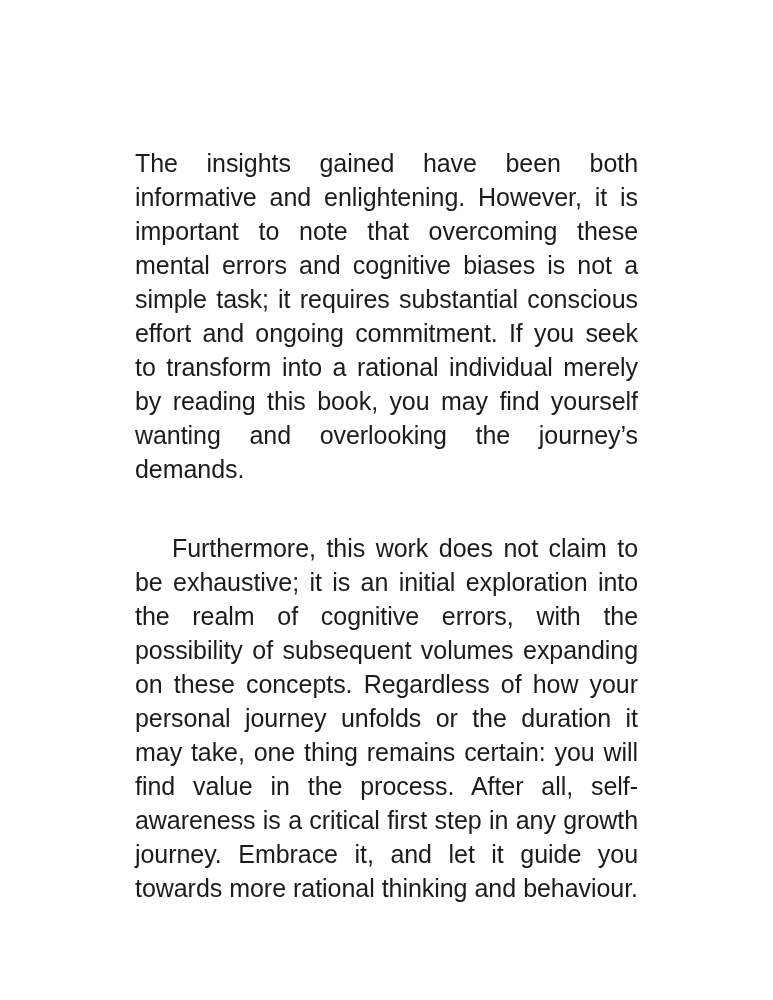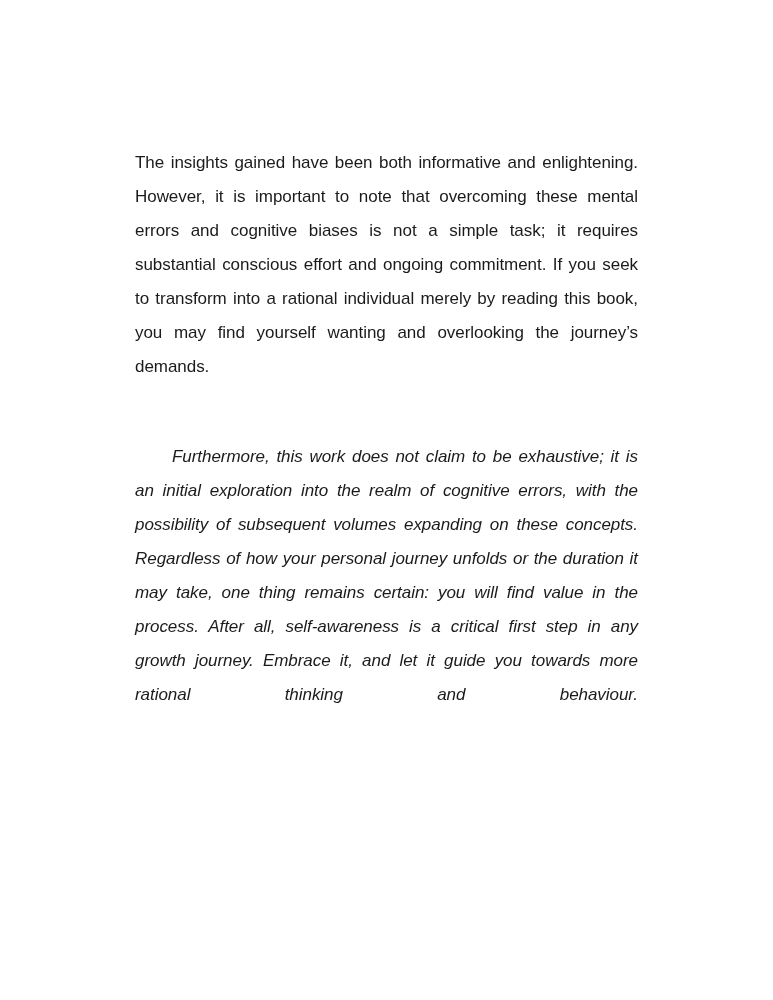--- a/index.html
+++ b/index.html
@@ -24,35 +24,34 @@
 
   .text-block {
     position: absolute;
     left: 135px;
     top: 146px;
     width: 503px;
   }
 
   .body-paragraph {
     margin: 0;
-    font-size: 17px;
+    font-size: 25px;
     line-height: 34px;
     color: #1c1a1b;
     text-align: justify;
     text-justify: inter-word;
     font-weight: 400;
     letter-spacing: -0.05px;
     -webkit-font-smoothing: antialiased;
     hyphens: none;
     word-spacing: 0.1px;
   }
 
   .body-paragraph + .body-paragraph {
-    margin-top: 22px;
-    font-style: italic;
+    margin-top: 11px;
   }
 
   .body-paragraph.indented {
     text-indent: 37px;
   }
 
   
   .body-paragraph::after {
     content: "";
     display: inline-block;

